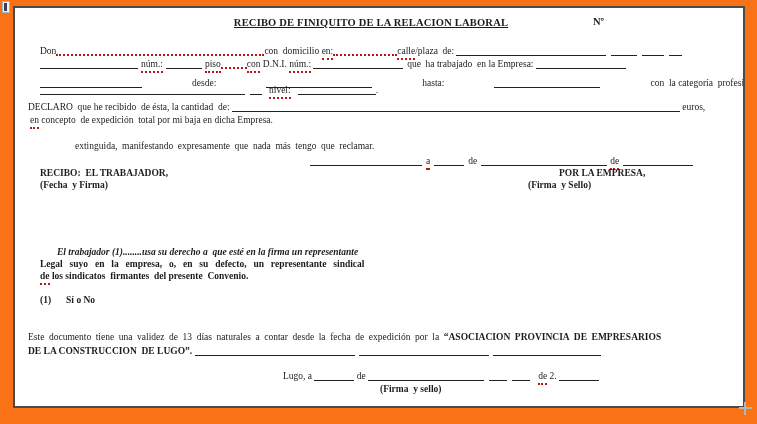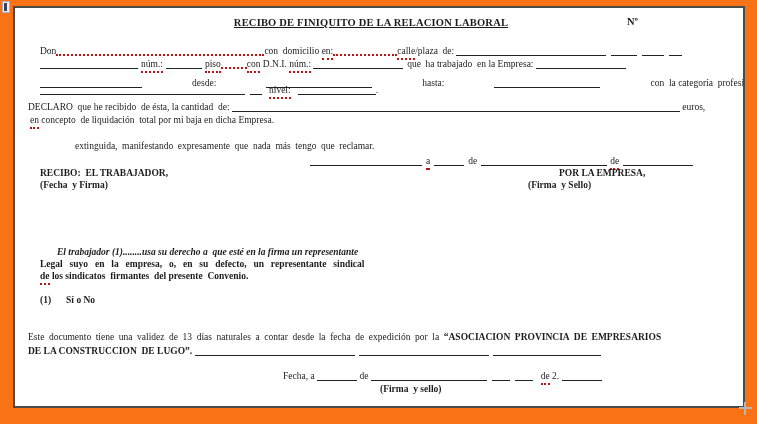--- a/index.html
+++ b/index.html
@@ -8,21 +8,21 @@
   .page{position:absolute;left:13px;top:6px;width:732px;height:402px;background:#fff;
         border:2px solid #4a4a4a;box-sizing:border-box;overflow:hidden;font-size:9.5px;}
   .ln{position:absolute;display:flex;align-items:baseline;line-height:13px;height:13px;}
   .t{white-space:pre;}
   .b{font-weight:bold;}
   .bi{font-weight:bold;font-style:italic;}
   .ufill{display:inline-block;height:0;border-bottom:1.3px solid #222;align-self:flex-end;margin-bottom:2px;}
   .rfill{display:inline-block;height:0;border-bottom:2px dotted #bb1414;align-self:flex-end;margin-bottom:2px;}
   .sq{border-bottom:2px dotted #bb1414;}
   .title-text{font-weight:bold;font-size:10.5px;text-decoration:underline;letter-spacing:.2px;white-space:pre;}
-  .num-label{position:absolute;left:578px;top:8px;font-weight:bold;font-size:10.5px;margin-left:34px;}
+  .num-label{position:absolute;left:578px;top:8px;font-weight:bold;font-size:10.5px;}
   .ws2{word-spacing:2.2px;}
   .ws3{word-spacing:3.2px;}
   .ws5{word-spacing:4.5px;}
   .anchor{position:absolute;left:2px;top:1px;width:8px;height:12px;border:1px solid #a8b2c2;box-sizing:border-box;background:#eef1f5;}
   .anchor .bar{position:absolute;left:1px;top:1px;width:3px;height:8px;background:#3d3f55;}
   .resize-cross{position:absolute;left:739px;top:402px;width:13px;height:13px;}
   .resize-cross .h{position:absolute;left:0;top:5px;width:13px;height:2px;background:#b5b5b5;}
   .resize-cross .v{position:absolute;left:5px;top:0;width:2px;height:13px;background:#b5b5b5;}
 </style>
 </head>
@@ -87,21 +87,21 @@
         <span class="t">.</span>
     </div>
 
     <div class="ln" style="left:13px;top:93px;">
       <span class="t">DECLARO  que he recibido  de ésta, la cantidad  de: </span>
         <span class="ufill" style="width:448px;"></span>
         <span class="t"> euros,</span>
     </div>
     <div class="ln" style="left:15px;top:106px;">
       <span class="t sq">en</span>
-        <span class="t"> concepto  de liquidación  total por mi baja en dicha Empresa.</span>
+        <span class="t"> concepto  de expedición  total por mi baja en dicha Empresa.</span>
     </div>
 
     <div class="ln" style="left:60px;top:132px;">
       <span class="t ws2">extinguida, manifestando expresamente que nada más tengo que reclamar.</span>
     </div>
 
     <div class="ln" style="left:295px;top:147px;">
       <span class="ufill" style="width:112px;margin-right:4px;"></span>
         <span class="t sq">a</span>
         <span class="ufill" style="width:30px;margin-left:4px;margin-right:4px;"></span>
@@ -144,21 +144,21 @@
         <span class="t b ws2">“ASOCIACION PROVINCIA DE EMPRESARIOS</span>
     </div>
     <div class="ln" style="left:13px;top:337px;">
       <span class="t b">DE LA CONSTRUCCION  DE LUGO”. </span>
         <span class="ufill" style="width:160px;"></span>
         <span class="ufill" style="width:130px;margin-left:4px;"></span>
         <span class="ufill" style="width:108px;margin-left:4px;"></span>
     </div>
 
     <div class="ln" style="left:268px;top:362px;">
-      <span class="t">Fecha, a </span>
+      <span class="t">Lugo, a </span>
         <span class="ufill" style="width:40px;"></span>
         <span class="t"> de </span>
         <span class="ufill" style="width:116px;"></span>
         <span class="ufill" style="width:18px;margin-left:5px;"></span>
         <span class="ufill" style="width:18px;margin-left:5px;"></span>
         <span class="t sq" style="margin-left:8px;">de</span>
         <span class="t"> 2. </span>
         <span class="ufill" style="width:40px;"></span>
     </div>
     <div class="ln" style="left:365px;top:375px;">

